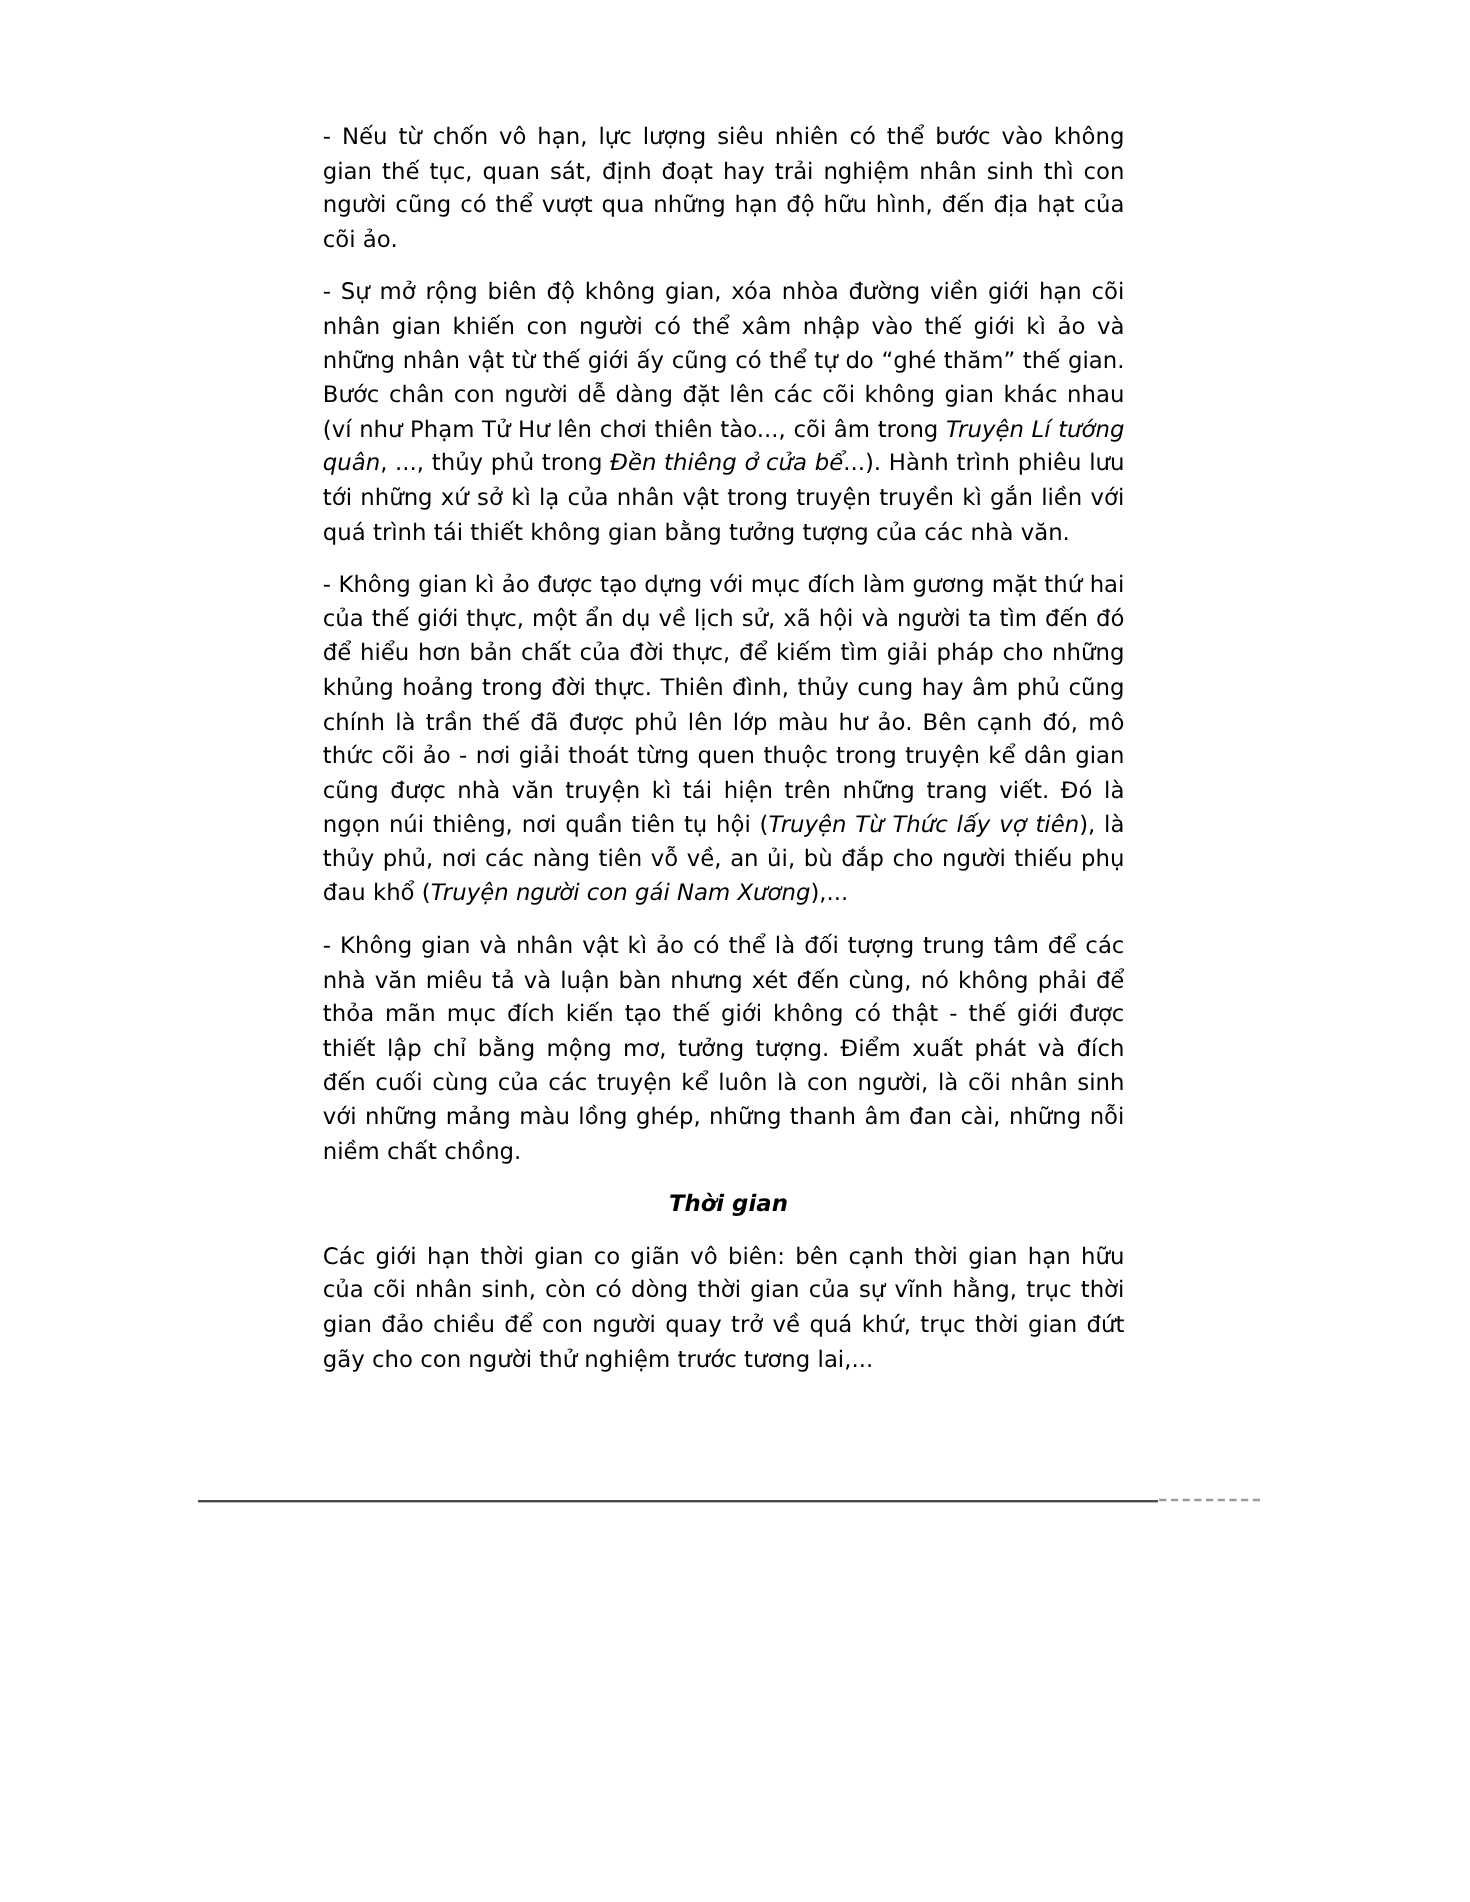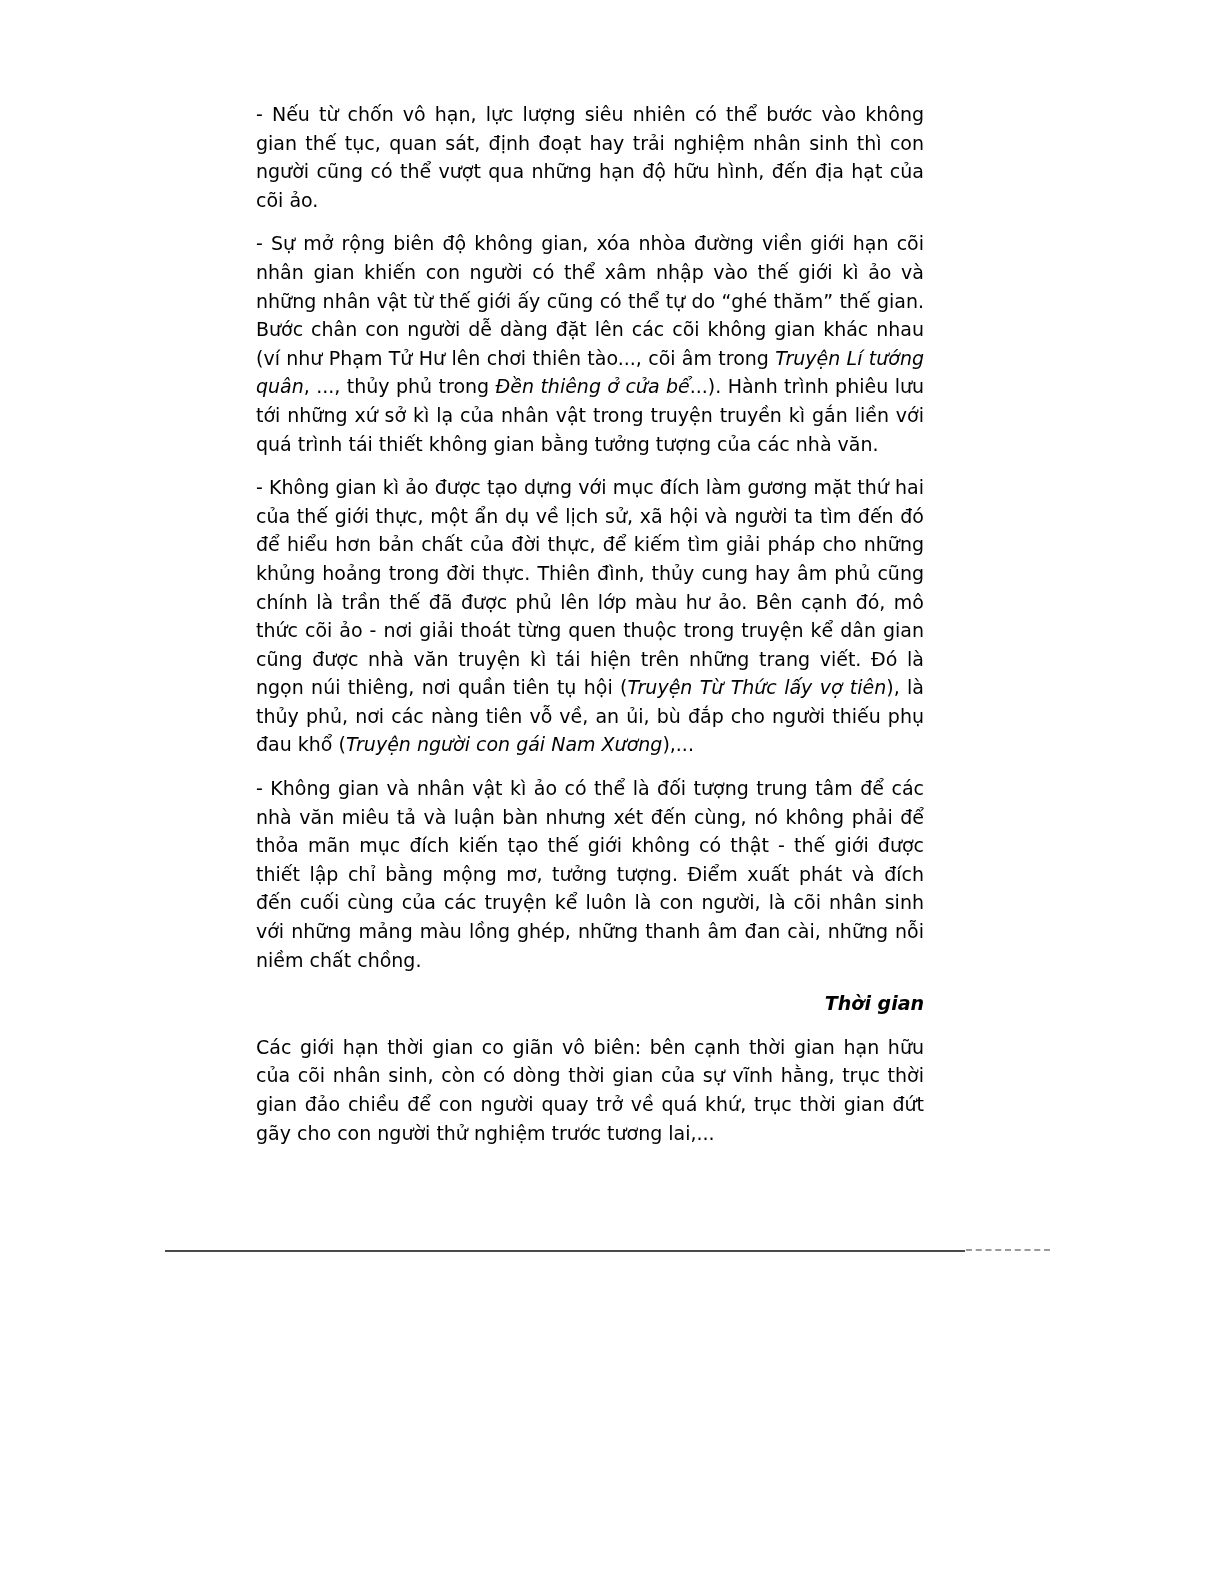--- a/index.html
+++ b/index.html
@@ -11,35 +11,35 @@
     position: relative;
     width: 1225px;
     height: 1585px;
     background: #ffffff;
     font-family: "DejaVu Sans", sans-serif;
     color: #000000;
     overflow: hidden;
   }
   .text-column {
     position: absolute;
-    left: 256px;
+    left: 269px;
     top: 100px;
     width: 668px;
   }
   .para {
     margin: 0 0 15px 0;
     font-size: 19px;
     line-height: 1.505;
     text-align: justify;
     color: #000000;
   }
   .para.heading {
     font-weight: bold;
     font-style: italic;
-    text-align: right;
+    text-align: center;
     margin: 2px 0 15px 0;
   }
   .para.indent {
     padding-left: 8px;
   }
   .italic { font-style: italic; }
   .bold { font-weight: bold; }
   .footer-rule {
     position: absolute;
     left: 165px;

